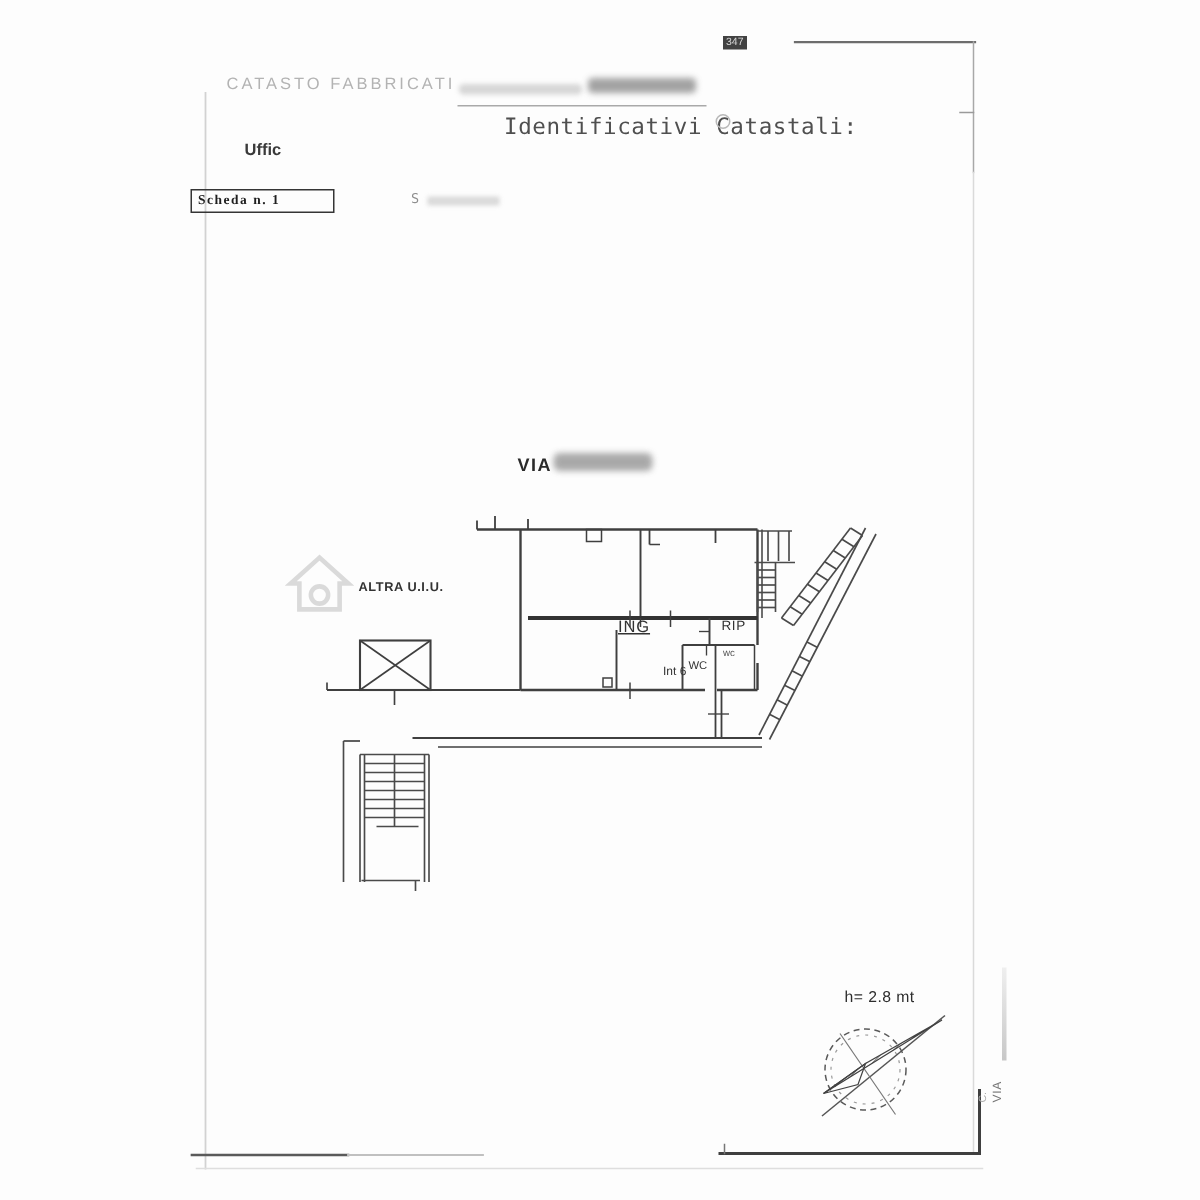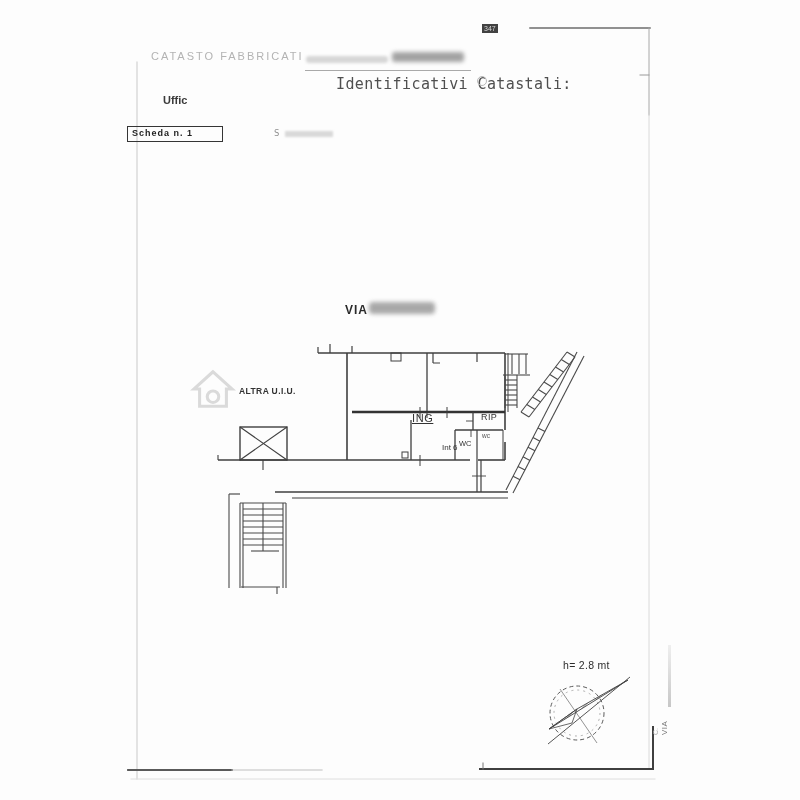--- a/index.html
+++ b/index.html
@@ -24,21 +24,21 @@
   .blob2{left:392px;top:52px;width:72px;height:10px;background:#8c8c8c;filter:blur(2px);opacity:.8;}
   .ident-underline{left:305px;top:70px;width:166px;height:1px;background:#a9a9a9;z-index:3;}
   .ident-label{left:323px;top:75px;font-family:"DejaVu Sans Mono",monospace;font-size:15px;
     color:#4f4f4f;letter-spacing:.4px;filter:blur(.25px);z-index:3;margin-left:13px;}
   .ident-circle{left:477px;top:76px;width:8px;height:8px;border:1px solid #b8b8b8;
     border-radius:50%;z-index:3;}
   .page-mark{left:482px;top:24px;background:#424242;color:#d9d9d9;font-size:7px;
     line-height:9px;padding:0 2px;z-index:3;filter:blur(.3px);}
   
   .scheda-box{left:127px;top:126px;width:94px;height:14px;border:1.5px solid #353535;z-index:3;}
-  .scheda-label{left:132px;top:128px;font-family:Liberation Sans, sans-serif;font-size:9px;
+  .scheda-label{left:132px;top:128px;font-family:Liberation Serif, serif;font-size:9px;
     font-weight:bold;color:#1f1f1f;letter-spacing:1px;z-index:4;}
   .scale-prefix{left:274px;top:128px;font-family:"DejaVu Sans Mono",monospace;font-size:9px;
     color:#8e8e8e;z-index:3;}
   .scale-blob{left:285px;top:131px;width:48px;height:6px;background:#c2c2c2;filter:blur(1.3px);
     opacity:.6;z-index:3;}
   
   .via-label{left:345px;top:303px;font-size:12px;font-weight:bold;letter-spacing:1px;
     color:#2a2a2a;z-index:3;}
   .via-blob{left:369px;top:302px;width:66px;height:12px;background:#949494;filter:blur(2.2px);
     opacity:.8;border-radius:4px;z-index:3;}

